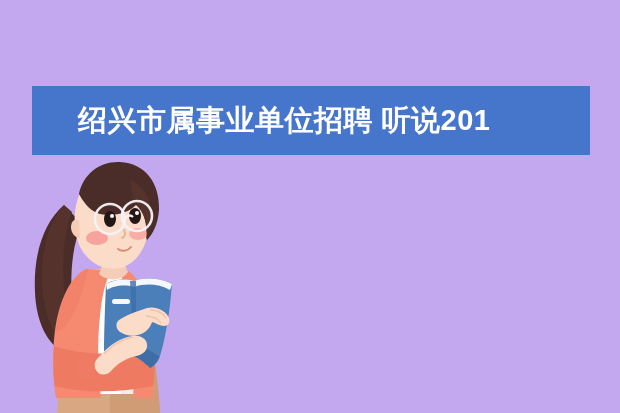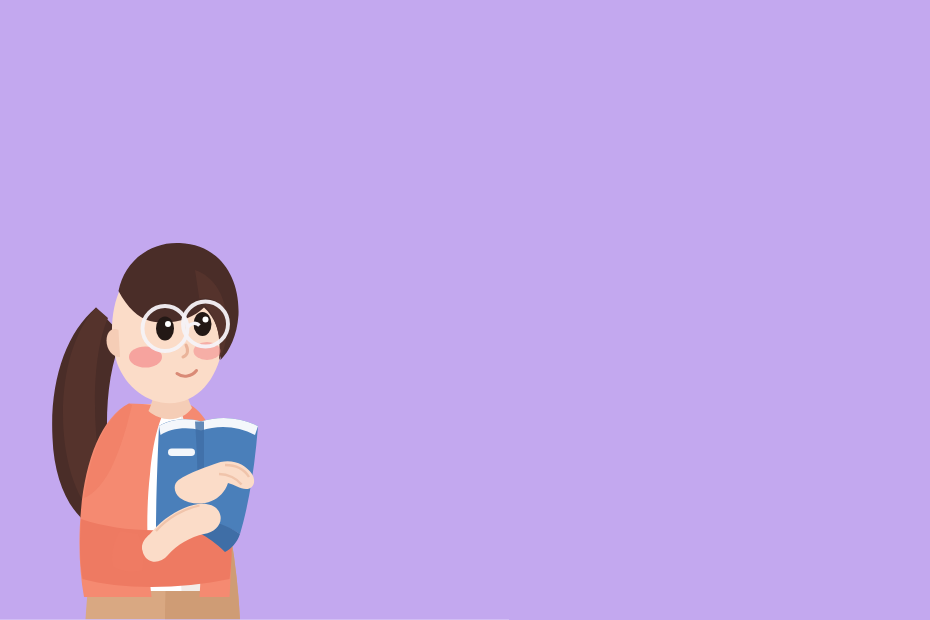--- a/index.html
+++ b/index.html
@@ -125,14 +125,17 @@
       <path d="M150 160 C157 160 163 163 166 168" stroke="#f0c4ab" stroke-width="1.6" fill="none"></path>
       <path d="M146 166 C152 166 158 169 161 173" stroke="#f0c4ab" stroke-width="1.6" fill="none"></path>
 
       <path d="M100 206 C108 196 120 188 132 186 C140 185 146 188 147 194 C148 200 143 205 136 206 C127 208 118 213 112 220 C107 226 99 226 96 220 C93 215 95 210 100 206 Z" fill="#fbdcc8"></path>
       <path d="M104 204 C112 195 123 189 133 187" stroke="#f0c4ab" stroke-width="1.5" fill="none"></path>
 
       <path d="M92 206 C95 214 96 222 95 230 C88 232 80 231 75 227 C74 218 76 210 80 204 Z" fill="#ef7b63"></path>
     </svg>
   </div>
 
+  <div id="title-banner">
+    <span id="title-text">绍兴市属事业单位招聘 听说201</span>
+  </div>
 
 </div>
 
 </body></html>

